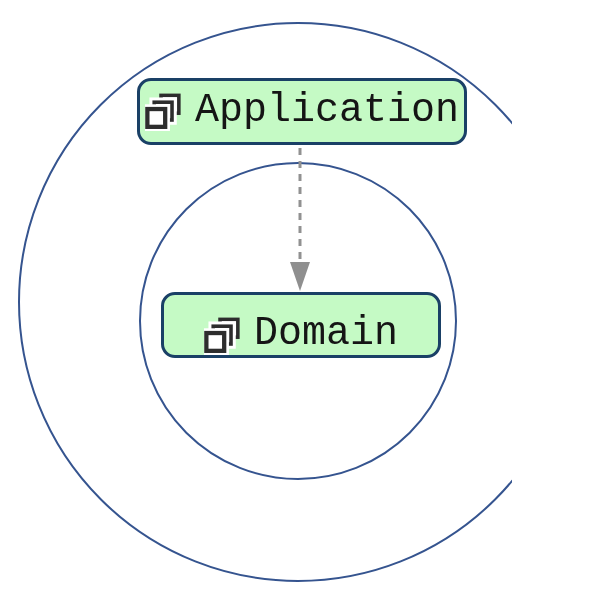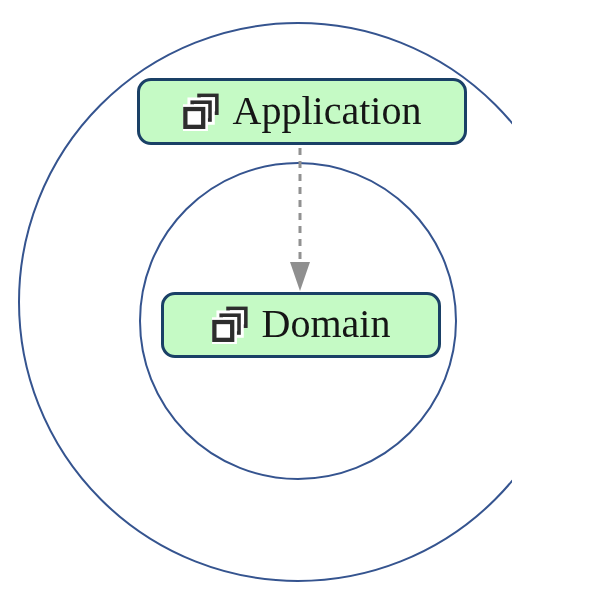--- a/index.html
+++ b/index.html
@@ -6,21 +6,21 @@
     margin: 0;
     padding: 0;
     background: #ffffff;
   }
   .canvas {
     position: relative;
     width: 512px;
     height: 602px;
     background: #ffffff;
     overflow: hidden;
-    font-family: Liberation Serif, serif;
+    font-family: Liberation Mono, monospace;
   }
   .circle {
     position: absolute;
     border: 2px solid #35548f;
     border-radius: 50%;
     background: transparent;
     box-sizing: border-box;
   }
   .circle.outer {
     left: 18px;
@@ -61,20 +61,21 @@
     left: 137px;
     top: 78px;
     width: 330px;
     height: 67px;
   }
   .node.domain {
     left: 161px;
     top: 292px;
     width: 280px;
     height: 66px;
+    align-items: flex-end;
   }
   .node .icon {
     display: inline-flex;
     width: 38px;
     height: 38px;
     flex: 0 0 auto;
   }
   .node .icon svg {
     width: 100%;
     height: 100%;

